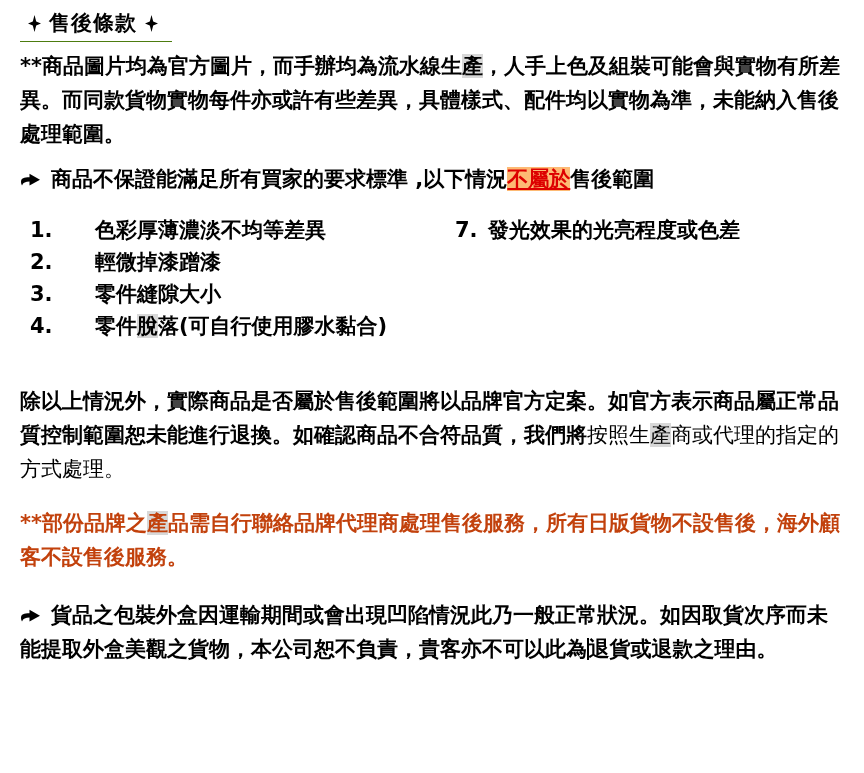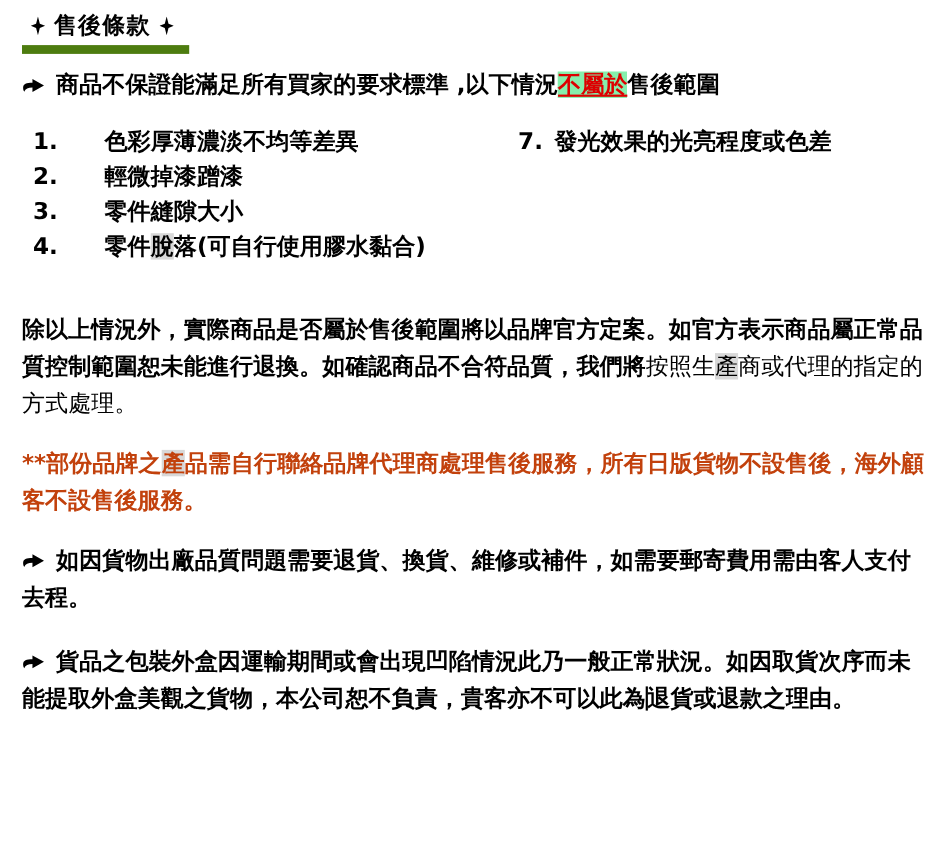--- a/index.html
+++ b/index.html
@@ -6,67 +6,68 @@
   body {
     width:864px; height:773px; overflow:hidden;
     font-family:"DejaVu Sans", sans-serif;
     color:#000; font-weight:bold;
   }
   .doc { padding:0 16px 0 20px; font-size:21px; line-height:34px; }
 
   
   .title-row { margin:6px 0 0 0; }
   .title-inner {
-    display:inline-block; border-bottom:8px solid #4d7c0f; padding:0 6px 1px 0;
+    display:inline-block; border-bottom:1px solid #4d7c0f; padding:0 6px 1px 0;
     font-size:21px; letter-spacing:1px;
   }
   .star-icon { display:inline-block; vertical-align:-2px; margin:0 8px; }
   .star-icon svg { display:block; }
 
   p { margin:0; }
   .p-intro     { margin-top:7px; }
   .p-notice    { margin-top:11px; }
-  .excl-grid   { margin-top:18px; margin-left:10px; display:grid; grid-template-columns:425px 1fr; column-gap:16px; }
+  .excl-grid   { margin-top:18px; margin-left:10px; display:grid; grid-template-columns:425px 1fr; column-gap:0; }
   .excl-col    { display:block; }
   .excl-item   { line-height:32px; white-space:nowrap; }
   .num-l { display:inline-block; width:65px; }
   .num-r { display:inline-block; width:33px; }
   .p-decision  { margin-top:42px; }
   .p-brand     { margin-top:20px; }
   .p-postage   { margin-top:20px; }
   .p-packaging { margin-top:24px; }
   .p-missing   { margin-top:16px; }
 
   .arrow-icon { display:inline-block; margin-right:10px; vertical-align:-1px; }
   .arrow-icon svg { display:block; }
 
   .subst { background:#d8d8d8; }
   .muted { color:#000000; font-weight:normal; }
   .hl-notcovered {
-    color:#dd0000; background:#86efac;
+    color:#dd0000; background:#fdba74;
     text-decoration:underline; text-decoration-color:#dd0000;
   }
   .red-text { color:#c2410c; }
   .caret { display:inline-block; width:1.5px; height:22px; background:#000; vertical-align:-4px; }
 </style>
 </head>
 <body>
 
 <div class="doc">
 
   <div class="title-row">
     <span class="title-inner">
       <span class="star-icon"><svg width="13" height="17" viewBox="0 0 13 17">
             <path d="M6.5 0 L8.2 6.6 L13 8.5 L8.2 10.4 L6.5 17 L4.8 10.4 L0 8.5 L4.8 6.6 Z" fill="#000"></path>
           </svg></span><span>售後條款</span><span class="star-icon"><svg width="13" height="17" viewBox="0 0 13 17">
             <path d="M6.5 0 L8.2 6.6 L13 8.5 L8.2 10.4 L6.5 17 L4.8 10.4 L0 8.5 L4.8 6.6 Z" fill="#000"></path>
           </svg></span>
     </span>
   </div>
 
+  <p class="p-intro"><span>**商品圖片均為官方圖片，而手辦均為流水線生</span><span class="subst">產</span><span>，人手上色及組裝可能會與實物有所差異。而同款貨物實物每件亦或許有些差異，具體樣式、配件均以實物為準，未能納入售後處理範圍。</span></p>
 
   <p class="p-notice"><span class="arrow-icon"><svg width="21" height="14" viewBox="0 0 21 14">
           <path d="M1 9 C1 5.2 4 4.3 9.5 4.3 L9.5 0.8 L20 6.7 L9.5 12.6 L9.5 8.6 C5.5 8.6 3.2 9.8 2 12.4 C1.3 11.4 1 10.3 1 9 Z" fill="#000"></path>
         </svg></span><span>商品不保證能滿足所有買家的要求標準 ,以下情況</span><span class="hl-notcovered">不屬於</span><span>售後範圍</span></p>
 
   <div class="excl-grid">
     <div class="excl-col">
       <div class="excl-item"><span class="num-l">1.</span><span>色彩厚薄濃淡不均等差異</span><span class="subst"></span><span></span></div>
       <div class="excl-item"><span class="num-l">2.</span><span>輕微掉漆蹭漆</span><span class="subst"></span><span></span></div>
       <div class="excl-item"><span class="num-l">3.</span><span>零件縫隙大小</span><span class="subst"></span><span></span></div>
@@ -74,23 +75,20 @@
     </div>
     <div class="excl-col">
       <div class="excl-item"><span class="num-r">7.</span><span>發光效果的光亮程度或色差</span><span class="subst"></span><span></span></div>
     </div>
   </div>
 
   <p class="p-decision"><span>除以上情況外，實際商品是否屬於售後範圍將以品牌官方定案。如官方表示商品屬正常品質控制範圍恕未能進行退換。如確認商品不合符品質，我們將</span><span class="muted">按照生</span><span class="muted subst">產</span><span class="muted">商或代理的指定的方式處理。</span></p>
 
   <p class="p-brand red-text"><span>**部份品牌之</span><span class="subst">產</span><span>品需自行聯絡品牌代理商處理售後服務，所有日版貨物不設售後，海外顧客不設售後服務。</span></p>
 
-  <p class="p-postage"><span class="arrow-icon"><svg width="21" height="14" viewBox="0 0 21 14">
-          <path d="M1 9 C1 5.2 4 4.3 9.5 4.3 L9.5 0.8 L20 6.7 L9.5 12.6 L9.5 8.6 C5.5 8.6 3.2 9.8 2 12.4 C1.3 11.4 1 10.3 1 9 Z" fill="#000"></path>
-        </svg></span><span>如因貨物出廠品質問題需要退貨、換貨、維修或補件，如需要郵寄費用需由客人支付去程。</span></p>
 
   <p class="p-packaging"><span class="arrow-icon"><svg width="21" height="14" viewBox="0 0 21 14">
           <path d="M1 9 C1 5.2 4 4.3 9.5 4.3 L9.5 0.8 L20 6.7 L9.5 12.6 L9.5 8.6 C5.5 8.6 3.2 9.8 2 12.4 C1.3 11.4 1 10.3 1 9 Z" fill="#000"></path>
         </svg></span><span>貨品之包裝外盒因運輸期間或會出現凹陷情況此乃一般正常狀況。如因取貨次序而未能提取外盒美觀之貨物，本公司恕不負責，貴客亦不可以此為</span><span class="caret"></span><span>退貨或退款之理由。</span></p>
 
   <p class="p-missing"></p>
 
 </div>
 
 </body></html>

